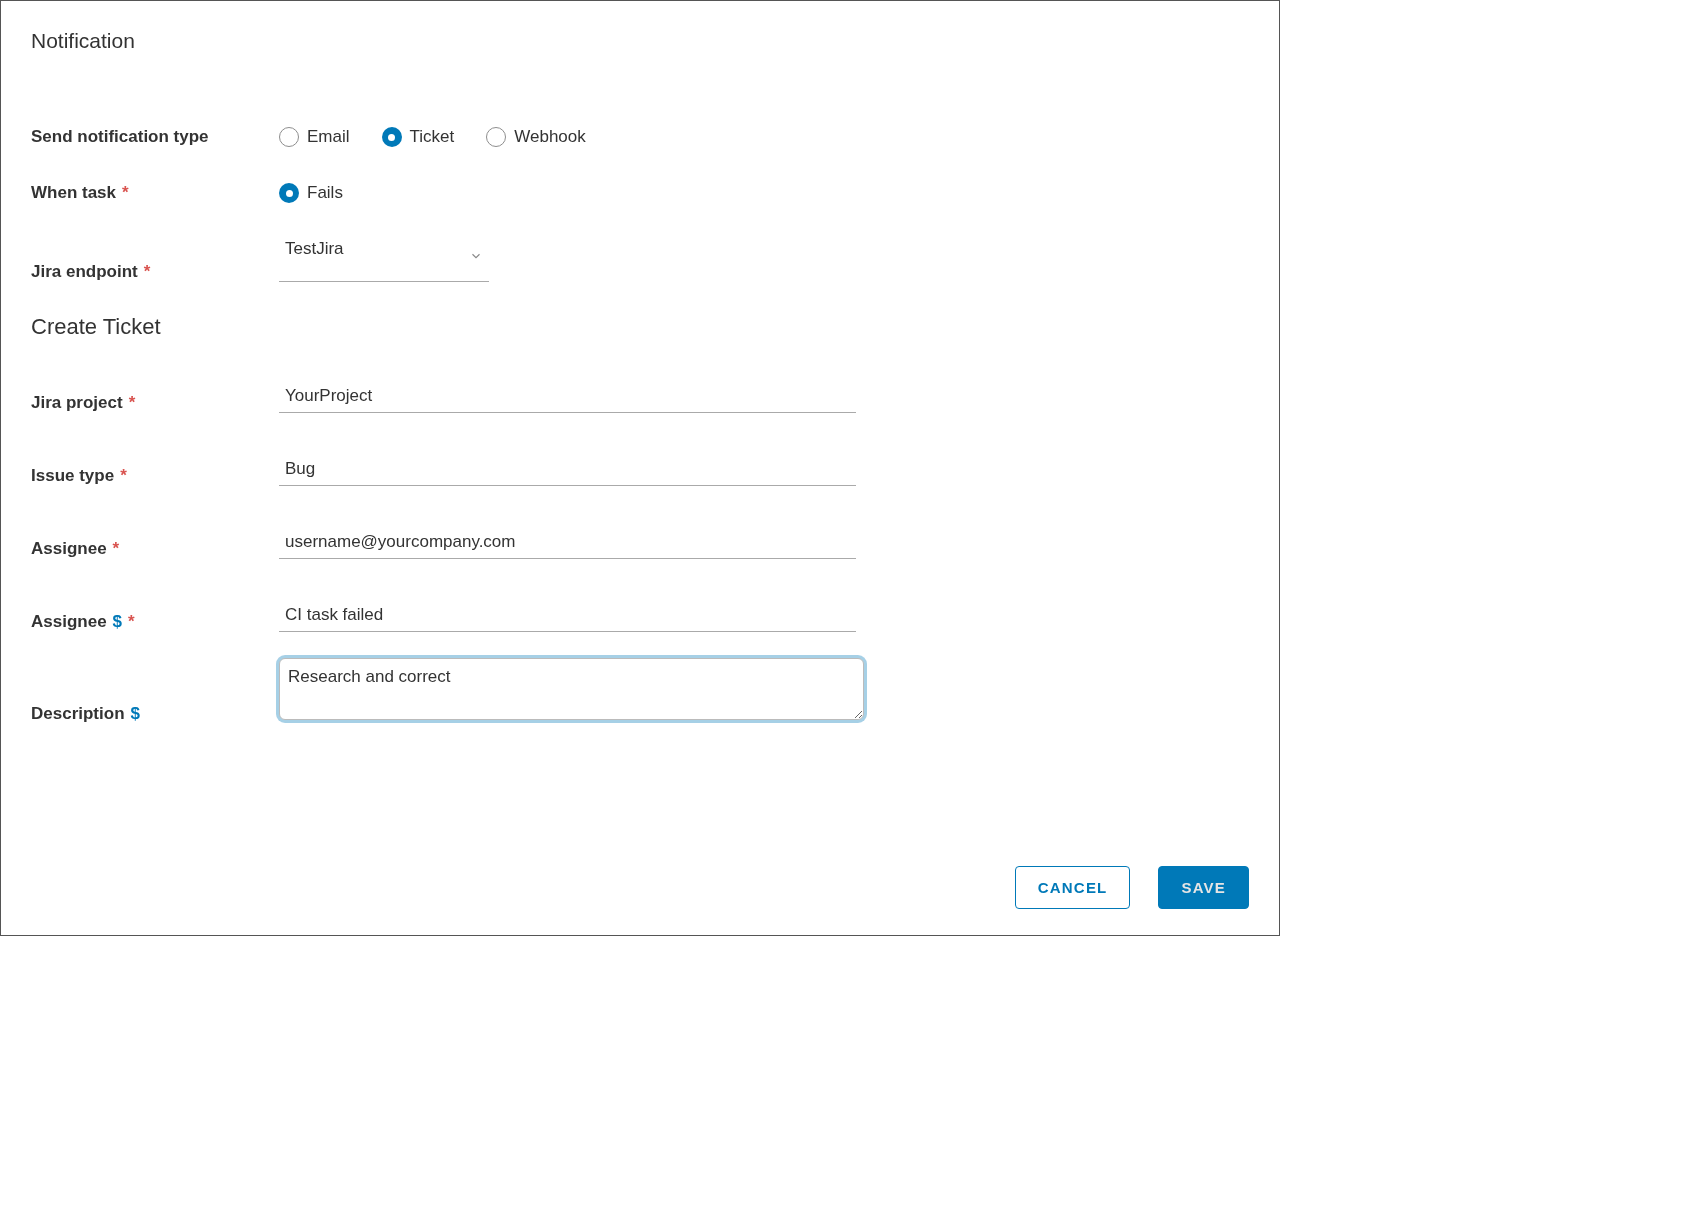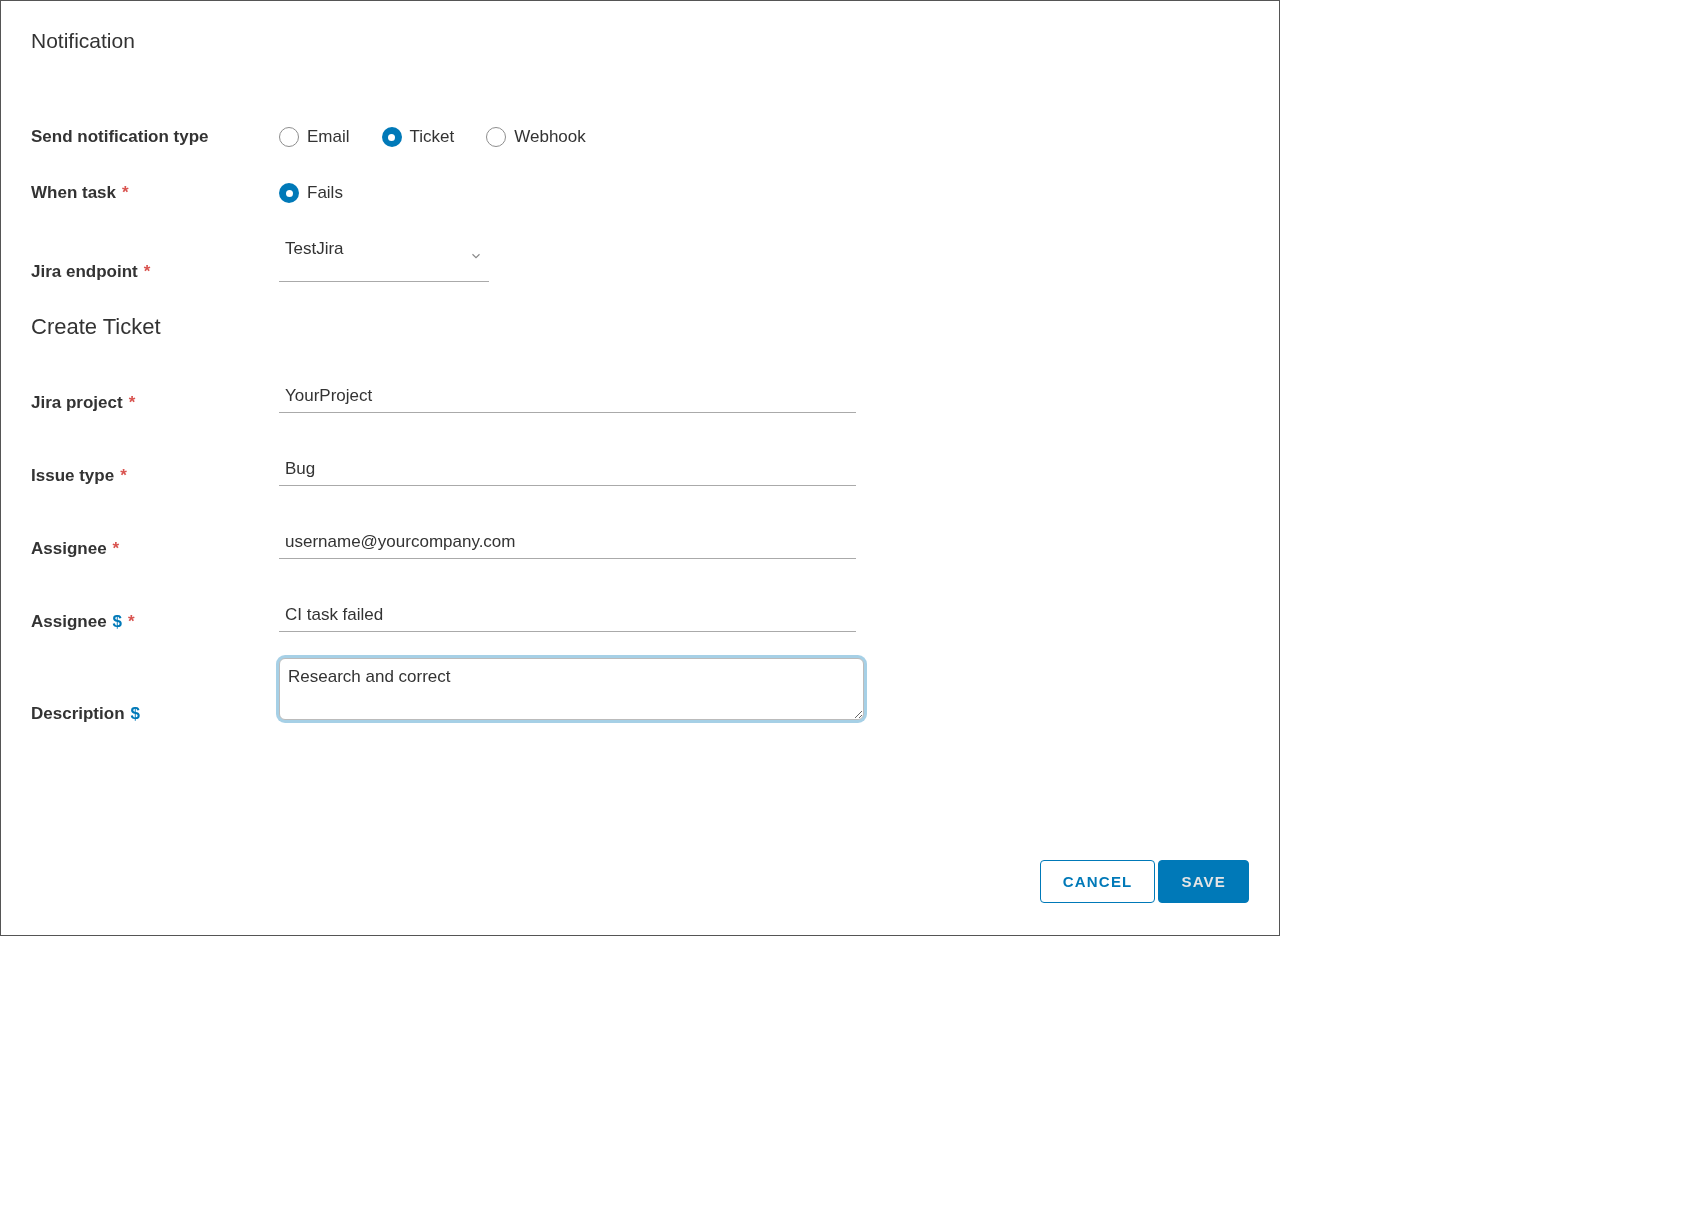--- a/index.html
+++ b/index.html
@@ -102,24 +102,24 @@
     font-size:17px;
     color:#333;
     font-family:inherit;
     border:1px solid #bbb;
     outline:none;
     border-radius:6px;
     box-shadow:0 0 0 3px rgba(0,121,184,0.35);
   }
   .footer {
     position:absolute;
-    bottom:32px;
+    bottom:26px;
     right:30px;
     display:flex;
-    gap:3px;
+    gap:28px;
   }
   .btn {
     font-size:15px;
     letter-spacing:1.2px;
     font-weight:600;
     padding:12px 22px;
     border-radius:4px;
     cursor:pointer;
     font-family:inherit;
   }

